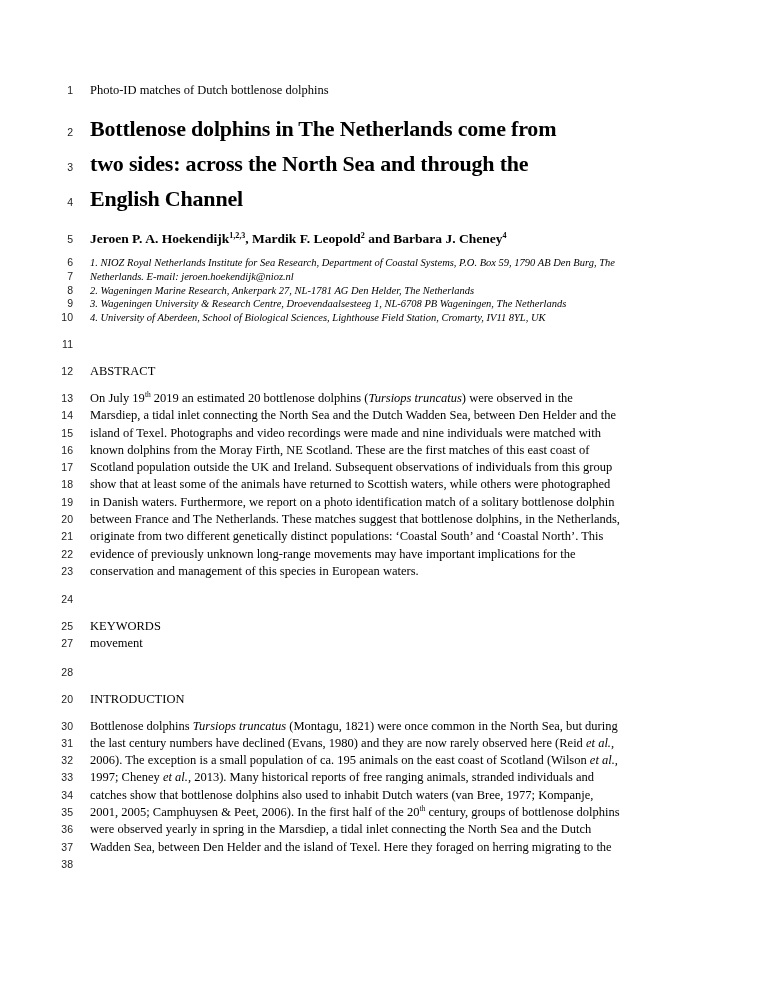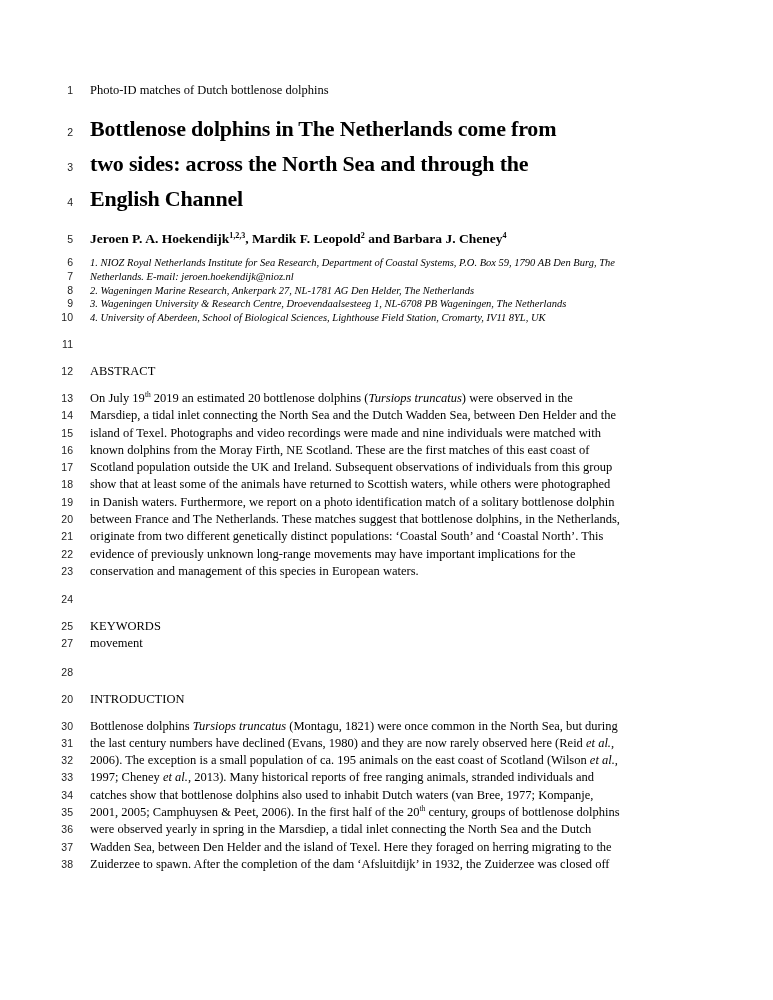--- a/index.html
+++ b/index.html
@@ -215,16 +215,15 @@
       <div class="row kind-body">
         <div class="num">36</div>
         <div class="content"><span>were observed yearly in spring in the Marsdiep, a tidal inlet connecting the North Sea and the Dutch</span></div>
       </div>
       <div class="row kind-body">
         <div class="num">37</div>
         <div class="content"><span>Wadden Sea, between Den Helder and the island of Texel. Here they foraged on herring migrating to the</span></div>
       </div>
       <div class="row kind-body">
         <div class="num">38</div>
-        <div class="content"><span>Zuiderzee to spawn. After the completion of the dam ‘Afsluitdijk’ in 1932, the Zuiderzee was closed off</span></div>
       </div>
     </div>
 </div>
 
 </body></html>

